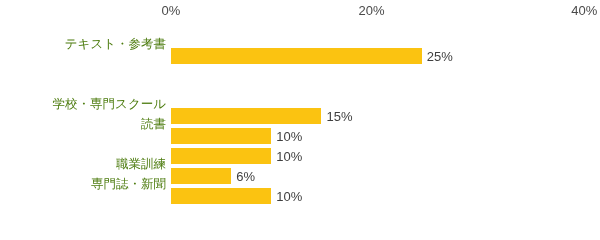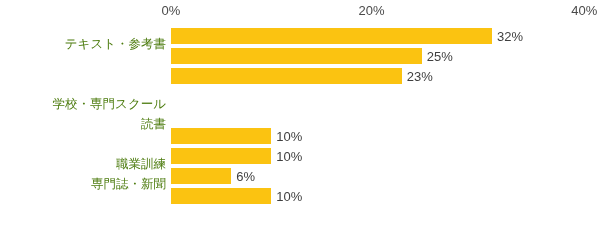--- a/index.html
+++ b/index.html
@@ -46,42 +46,38 @@
 
   <div class="axis-top">
       <div class="tick" style="left: 171px;">0%</div>
       <div class="tick" style="left: 371.6px;">20%</div>
       <div class="tick" style="left: 572.2px; margin-left: 12px;">40%</div>
     </div>
 
   <div class="rows">
       <div class="row">
         <div class="cat-label">テキスト・参考書</div>
-        <div class="bar-zone">
-          <div class="bar" style="width: 320.96px; background: rgb(251, 195, 17);"></div>
-          <div class="val-label">32%</div>
-        </div>
       </div>
       <div class="row">
         <div class="bar-zone">
           <div class="bar" style="width: 250.75px; background: rgb(251, 195, 17);"></div>
           <div class="val-label">25%</div>
         </div>
       </div>
       <div class="row">
-        <div class="bar-zone">
-          <div class="bar" style="width: 230.69px; background: rgb(251, 195, 17);"></div>
-          <div class="val-label">23%</div>
-        </div>
       </div>
       <div class="row">
         <div class="cat-label">学校・専門スクール</div>
       </div>
       <div class="row">
         <div class="cat-label">読書</div>
+        <div class="bar-zone">
+          <div class="bar" style="width: 150.45px; background: rgb(251, 195, 17);"></div>
+          <div class="val-label">15%</div>
+        </div>
       </div>
       <div class="row">
         <div class="bar-zone">
           <div class="bar" style="width: 100.3px; background: rgb(251, 195, 17);"></div>
           <div class="val-label">10%</div>
         </div>
       </div>
       <div class="row">
         <div class="cat-label">職業訓練</div>
         <div class="bar-zone">

